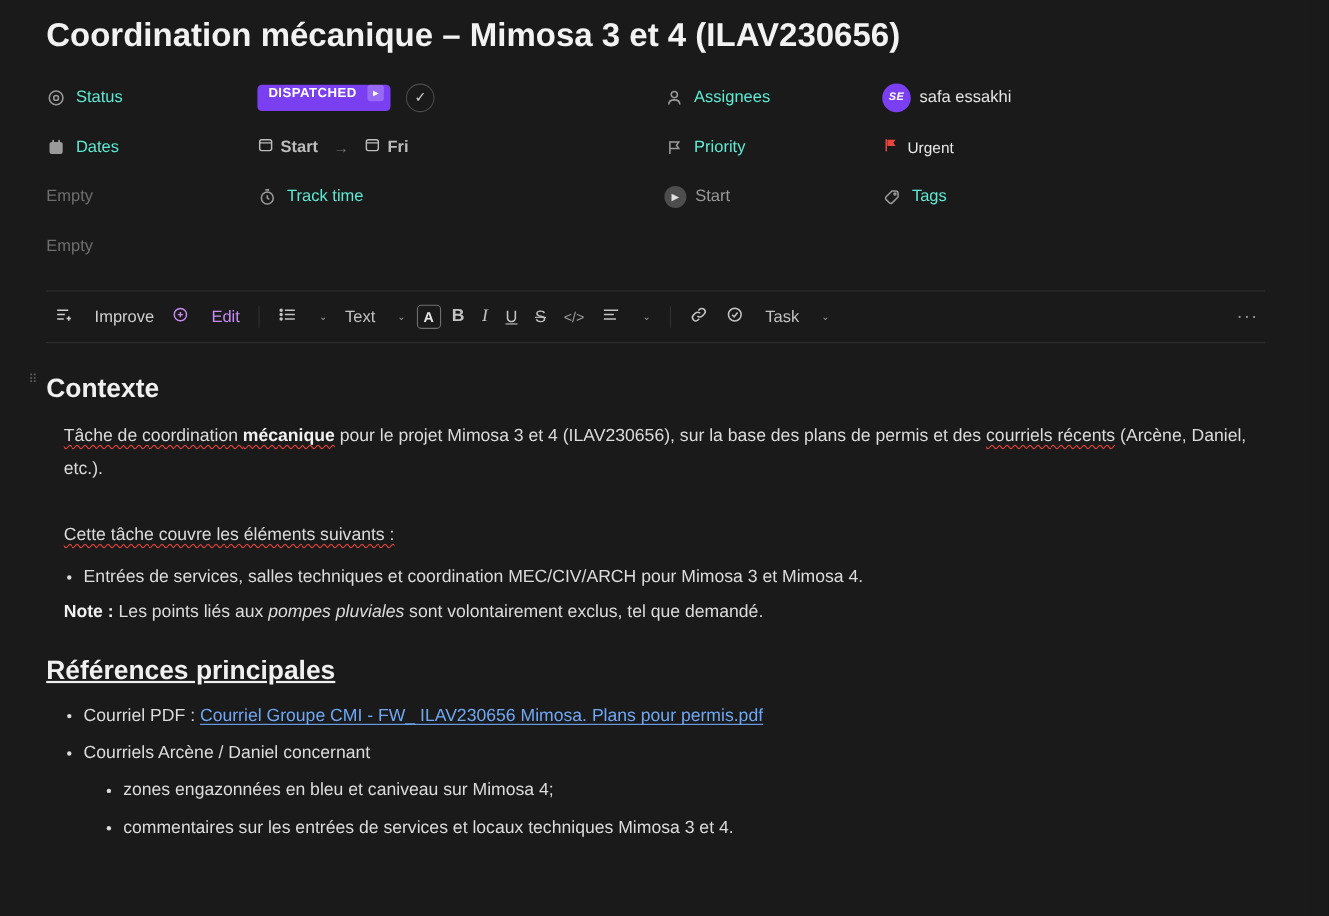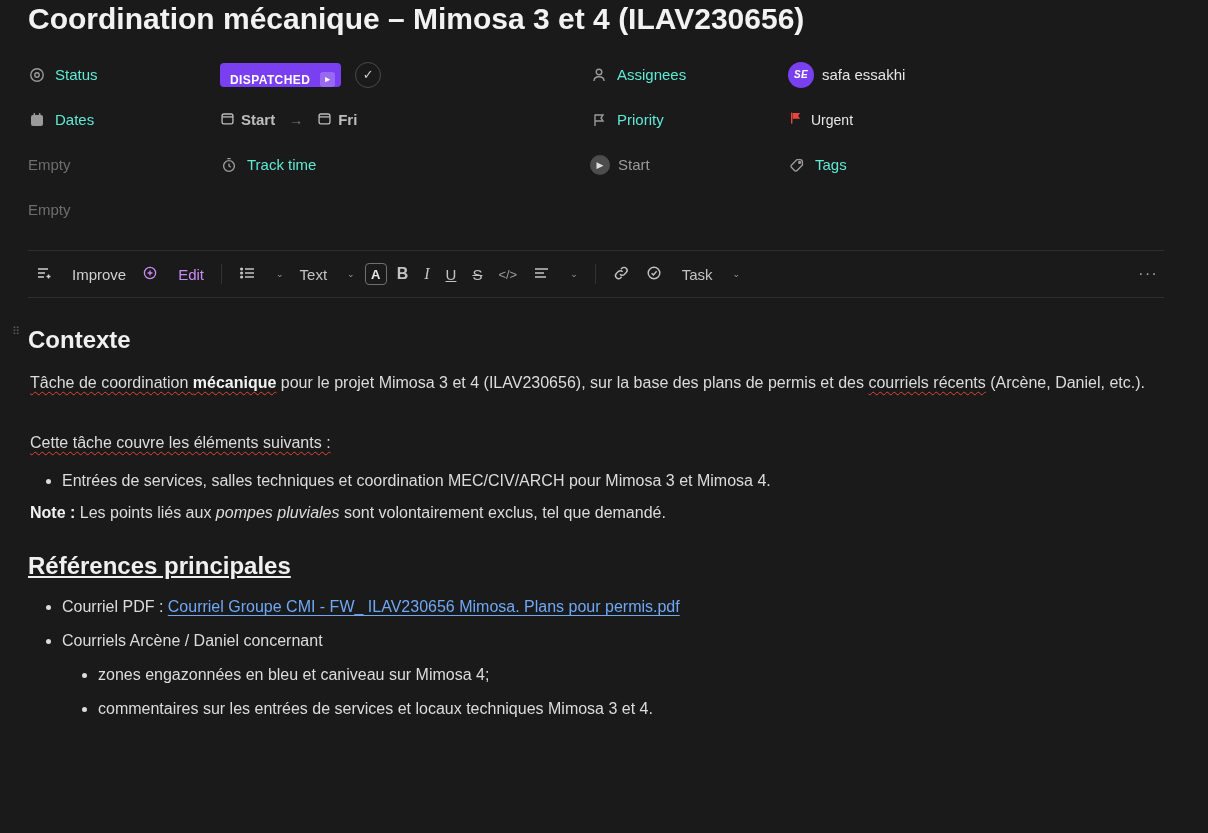--- a/index.html
+++ b/index.html
@@ -11,21 +11,21 @@
     font-family: "Liberation Sans", sans-serif;
     width: 1208px;
     height: 833px;
     overflow: hidden;
   }
   .page {
     position: relative;
     width: 1192px;
     height: 833px;
     background: #1a1a1a;
-    padding: 0;
+    padding: 14px;
   }
 
   
   .task-title {
     font-size: 30px;
     font-weight: bold;
     color: #f2f2f2;
     padding: 0 0 0 28px;
     margin: 0;
     line-height: 38px;
@@ -64,21 +64,21 @@
     gap: 8px;
     font-size: 15px;
     color: #d8d8d8;
     height: 45px;
   }
   .empty-val { color: #6e6e6e; font-size: 15px; }
 
   
   .status-pill {
     display: inline-flex;
-    align-items: flex-end;
+    align-items: flex-start;
     background: #7b3ff2;
     color: #fff;
     font-size: 12px;
     font-weight: bold;
     letter-spacing: .4px;
     border-radius: 4px;
     height: 24px;
     padding: 0 6px 0 10px;
     gap: 10px;
   }
@@ -198,21 +198,21 @@
     font-size: 24px;
     font-weight: bold;
     color: #f0f0f0;
     margin: 8px 0 14px 0;
   }
   h2.heading.second { margin-top: 24px; margin-bottom: 10px; text-decoration: underline; }
   p.para {
     font-size: 16px;
     line-height: 30px;
     color: #dcdcdc;
-    margin: 0 0 0 2px;
+    margin: 0 0 0 16px;
   }
   p.para.gap { margin-top: 30px; }
   .squiggle {
     text-decoration: underline;
     text-decoration-style: wavy;
     text-decoration-color: #e0443b;
     text-decoration-thickness: 1px;
     text-underline-offset: 3px;
   }
   .b { font-weight: bold; color: #f2f2f2; }

